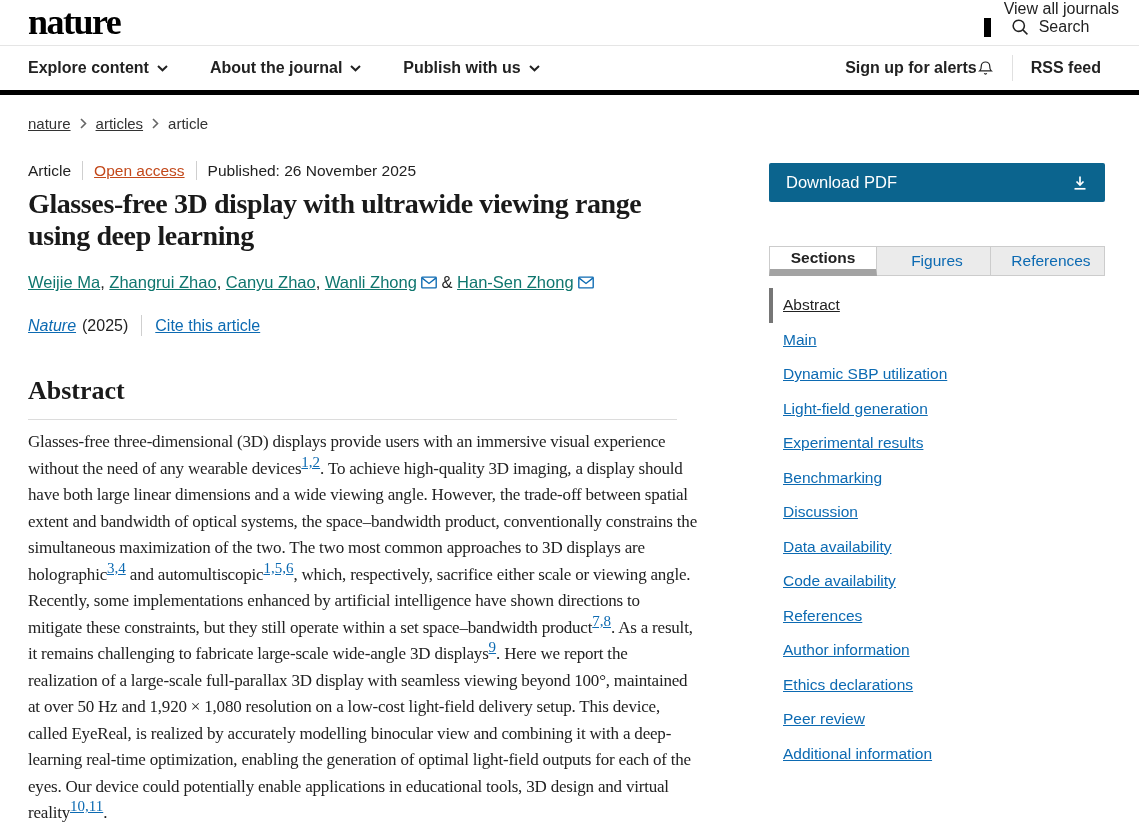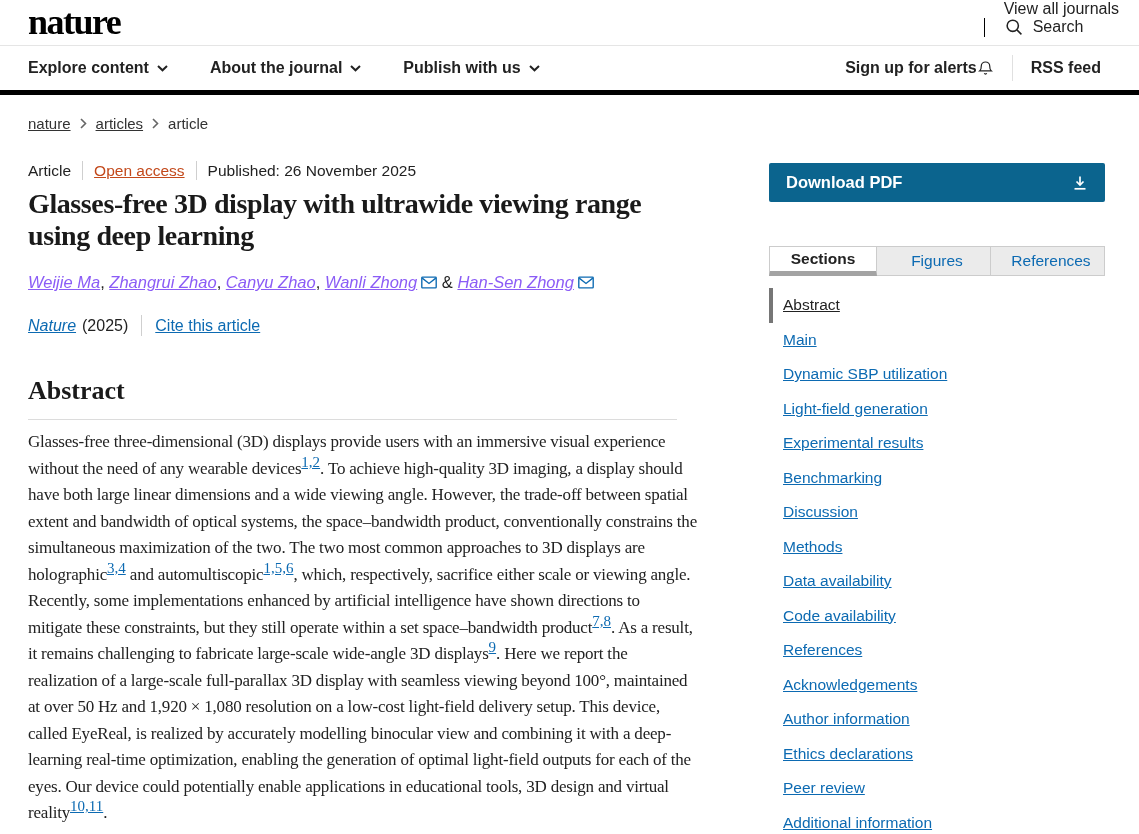--- a/index.html
+++ b/index.html
@@ -21,21 +21,21 @@
   .logo {
     font-family:"Liberation Serif", serif; font-weight:700;
     font-size:36px; letter-spacing:-1.5px; line-height:1; color:#000;
     text-decoration:none; margin-top:-2px;
   }
   .header-top-right { display:flex; height:46px; align-items:stretch;flex-direction:column; }
   .ht-item {
     display:flex; align-items:center; gap:9px; padding:0 20px;
     font-size:16px; color:#222; text-decoration:none;
   }
-  .ht-item + .ht-item { border-left:1px solid #000000; }
+  .ht-item + .ht-item { border-left:7px solid #000000; }
 
   .header-nav {
     height:44px; display:flex; align-items:center; justify-content:space-between;
     padding:0 38px 0 28px;
   }
   .nav-left { display:flex; gap:42px; }
   .nav-item {
     display:flex; align-items:center; gap:8px;
     font-size:16px; font-weight:700; color:#222; text-decoration:none;text-align:right;
   }
@@ -59,21 +59,21 @@
   .article-meta .vdiv { width:1px; height:19px; background:#cfcfcf; margin:0 11px; }
   .open-access { color:#c3491b; }
 
   h1.title {
     font-family:"Liberation Serif", serif; font-weight:700;
     font-size:28px; line-height:1.13; letter-spacing:-0.4px;
     margin:8px 0 0 0; max-width:660px; color:#1a1a1a;
   }
 
   .authors { margin-top:20px; font-size:16.5px; line-height:1.45; }
-  .authors a { color:#8b5cf6;font-style:italic; }
+  .authors a { color:#0f766e; }
   .email-icon { display:inline-block; vertical-align:-1px; margin-left:4px; color:#0c6ab2; }
 
   .journal-line { margin-top:19px; display:flex; align-items:center; font-size:16px; }
   .journal-name { font-style:italic; }
   .journal-year { margin-left:6px; color:#222; }
   .journal-line .vdiv { width:1px; height:21px; background:#cfcfcf; margin:0 13px; }
 
   h2.abstract-heading {
     font-family:"Liberation Serif", serif; font-weight:700;
     font-size:26px; margin:40px 0 0 0; color:#1a1a1a;
@@ -90,31 +90,30 @@
     color:#0c6ab2; letter-spacing:0;
   }
 
   
   .download-btn {
     margin-top:68px; height:39px; width:336px;
     background:#0b648e; color:#fff; border:none; border-radius:2px;
     display:flex; align-items:center; justify-content:space-between;
     padding:0 17px; font-size:16.5px; font-family:"Liberation Sans", sans-serif;
     cursor:pointer;
-    font-weight:bold;
   }
   .tabs { display:flex; margin-top:44px; width:336px; }
   .tab {
     flex:1; height:30px; display:flex; align-items:center; justify-content:center;
     font-size:15.5px; border:1px solid #cccccc; background:#ebebeb;
     color:#0c6ab2; cursor:pointer; border-left:none; text-decoration:none;
   }
   .tab.active {
     background:#fff; color:#222; font-weight:700;
-    border-left:1px solid #cccccc; border-bottom:5px solid #a3a3a3;
+    border-left:1px solid #cccccc; border-bottom:7px solid #a3a3a3;
   }
   .tab:not(.active) { text-decoration:underline; text-decoration-color:transparent;padding-left:7px; }
 
   .sections-list { list-style:none; margin:12px 0 0 0; padding:0; font-size:15.5px; }
   .sections-list li { padding:8px 0 8px 14px; line-height:18.5px; }
   .sections-list li a { color:#0c6ab2; }
   .sections-list li.active { border-left:4px solid #767676; padding-left:10px; }
   .sections-list li.active a { color:#222; }
 
   svg { display:block; }
@@ -259,25 +258,23 @@
     </div>
 
     <ul class="sections-list" id="sections-list">
         <li class="active"><a>Abstract</a></li>
         <li><a>Main</a></li>
         <li><a>Dynamic SBP utilization</a></li>
         <li><a>Light-field generation</a></li>
         <li><a>Experimental results</a></li>
         <li><a>Benchmarking</a></li>
         <li><a>Discussion</a></li>
-        <li><a>Methods</a></li>
         <li><a>Data availability</a></li>
         <li><a>Code availability</a></li>
         <li><a>References</a></li>
-        <li><a>Acknowledgements</a></li>
         <li><a>Author information</a></li>
         <li><a>Ethics declarations</a></li>
         <li><a>Peer review</a></li>
         <li><a>Additional information</a></li>
       </ul>
 
   </div>
 </div>
 
 </body></html>

